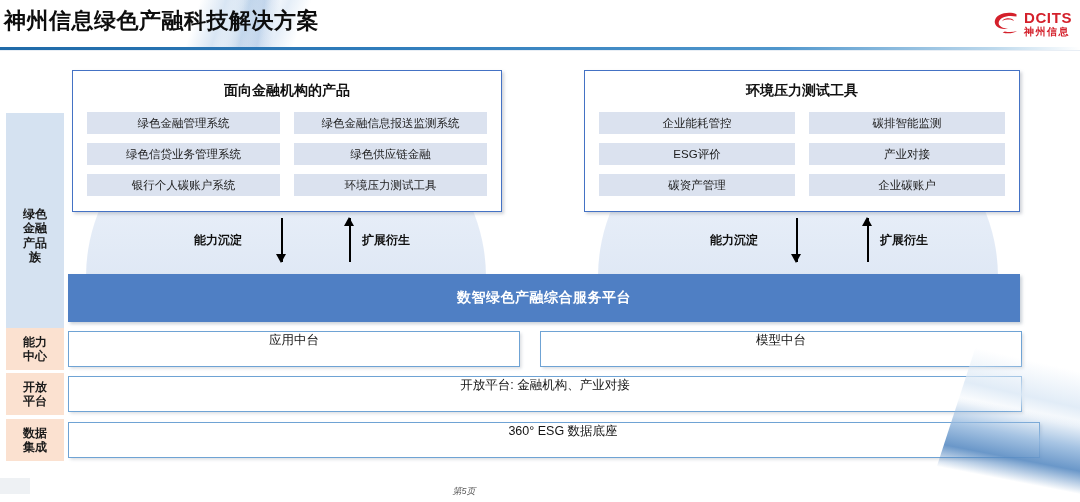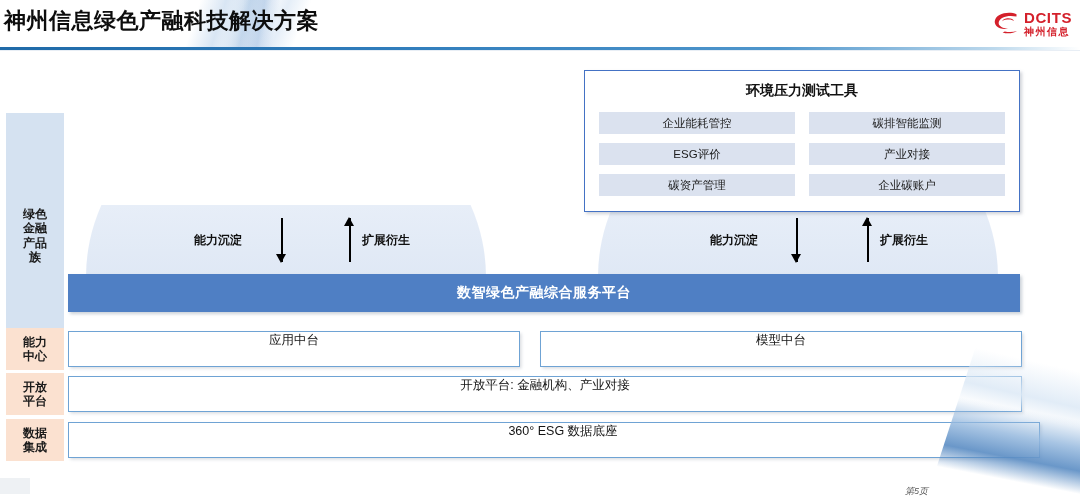--- a/index.html
+++ b/index.html
@@ -114,21 +114,21 @@
 
   
   .obox{
     position:absolute;background:#fff;border:1.4px solid #6fa3d4;
     display:flex;align-items:flex-start;justify-content:center;
     font-size:12.5px;color:#141414;
     box-shadow:1.5px 1.5px 3px rgba(130,140,155,.3);
   }
 
   .footer{
-    position:absolute;left:0;bottom:4px;width:928px;text-align:right;
+    position:absolute;left:0;bottom:4px;width:928px;text-align:center;
     font-size:9px;font-style:italic;color:#585858;
   }
 </style>
 </head>
 <body>
 
 <div class="slide">
 
   <div class="hdr-swoosh"></div>
   <div class="hdr-swoosh2"></div>
@@ -169,20 +169,31 @@
 集成</span>
   </div>
 
   <div class="arch" style="left:86px;top:205px;width:400px;height:72px;">
     <i></i>
   </div>
   <div class="arch" style="left:598px;top:205px;width:400px;height:72px;">
     <i></i>
   </div>
 
+  <div class="panel" style="left:72px;top:70px;width:428px;height:140px;">
+    <div class="panel-title">面向金融机构的产品</div>
+    <div class="chip-grid">
+      <div class="chip">绿色金融管理系统</div>
+      <div class="chip">绿色金融信息报送监测系统</div>
+      <div class="chip">绿色信贷业务管理系统</div>
+      <div class="chip">绿色供应链金融</div>
+      <div class="chip">银行个人碳账户系统</div>
+      <div class="chip">环境压力测试工具</div>
+    </div>
+  </div>
 
   <div class="panel" style="left:584px;top:70px;width:434px;height:140px;">
     <div class="panel-title">环境压力测试工具</div>
     <div class="chip-grid">
       <div class="chip">企业能耗管控</div>
       <div class="chip">碳排智能监测</div>
       <div class="chip">ESG评价</div>
       <div class="chip">产业对接</div>
       <div class="chip">碳资产管理</div>
       <div class="chip">企业碳账户</div>
@@ -204,21 +215,21 @@
   <div class="arrow down" style="left:791px;top:218px;height:44px;">
     <span class="stem"></span>
       <span class="head"></span>
   </div>
   <div class="arrow up" style="left:862px;top:218px;height:44px;">
     <span class="stem"></span>
       <span class="head"></span>
   </div>
   <div class="flow-lbl" style="left:880px;top:232px;">扩展衍生</div>
 
-  <div class="platform" style="left:68px;top:274px;width:952px;height:38px;">
+  <div class="platform" style="left:68px;top:274px;width:952px;height:48px;">
     <span>数智绿色产融综合服务平台</span>
   </div>
 
   <div class="obox" style="left:68px;top:331px;width:450px;height:34px;">
     <span>应用中台</span>
   </div>
   <div class="obox" style="left:540px;top:331px;width:480px;height:34px;">
     <span>模型中台</span>
   </div>
 

